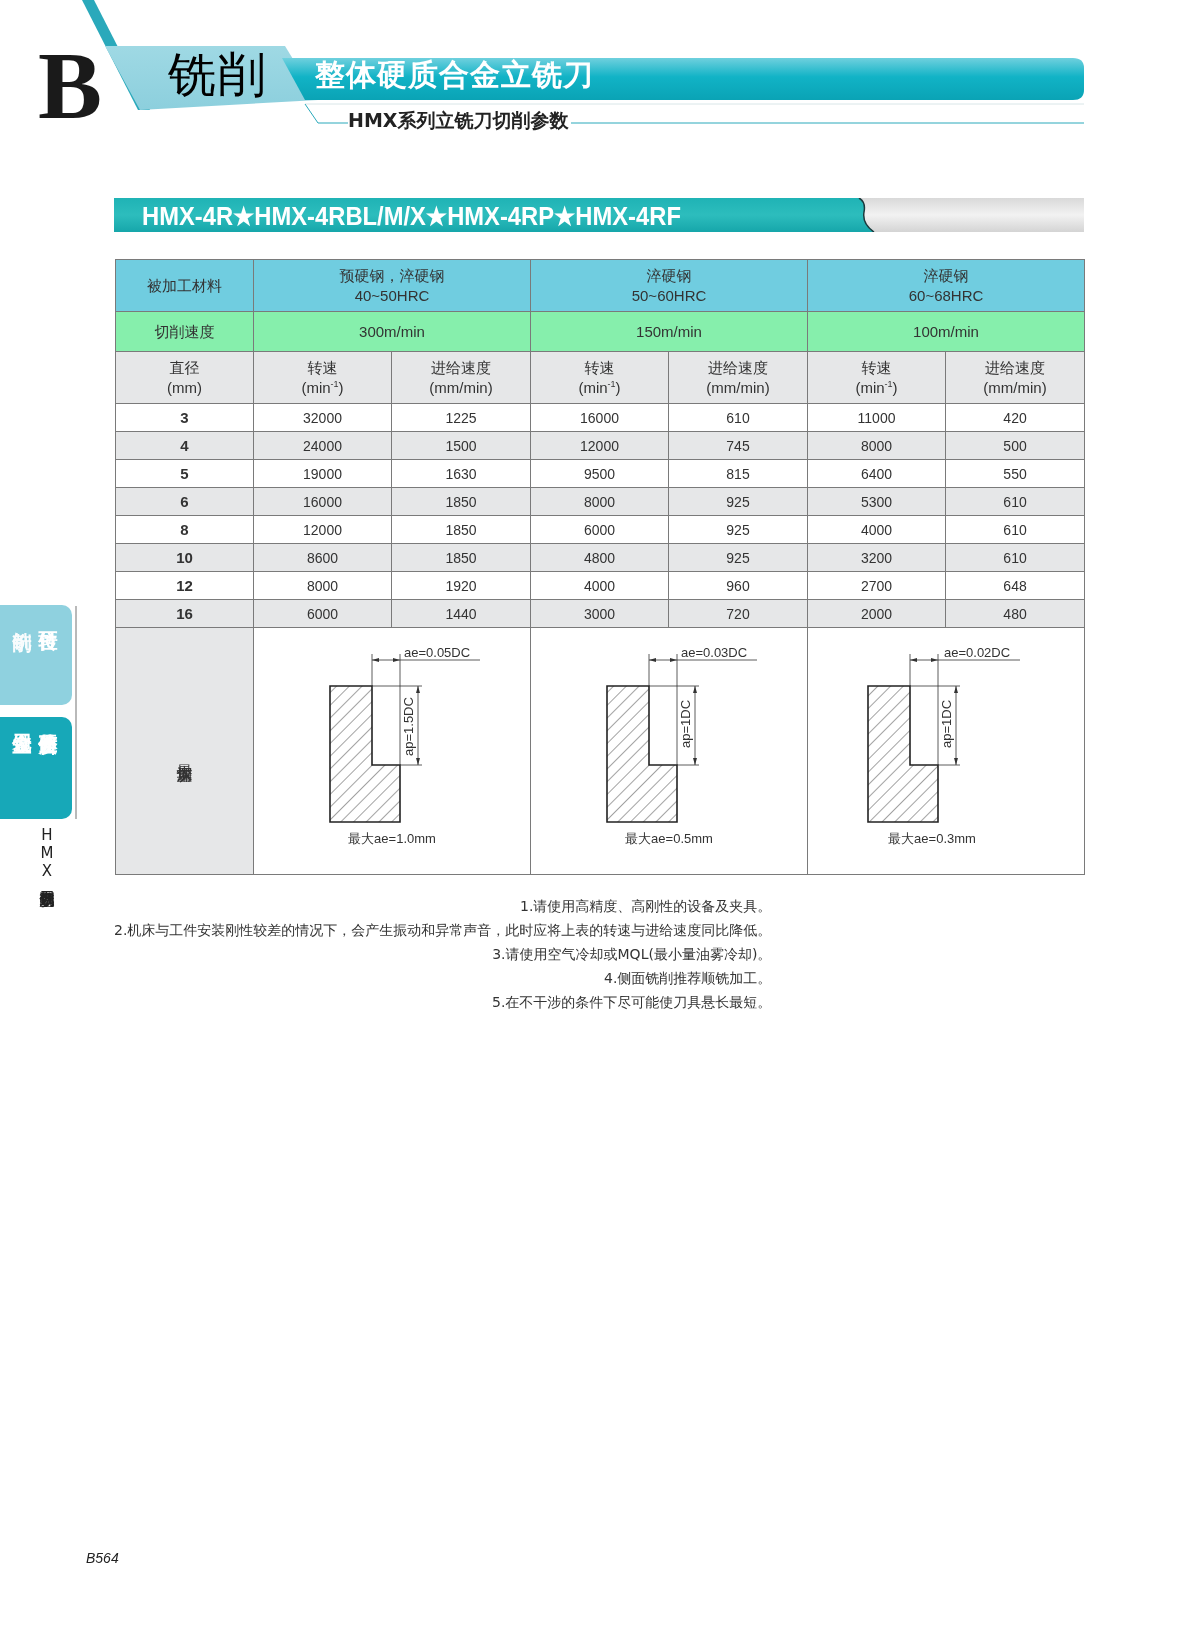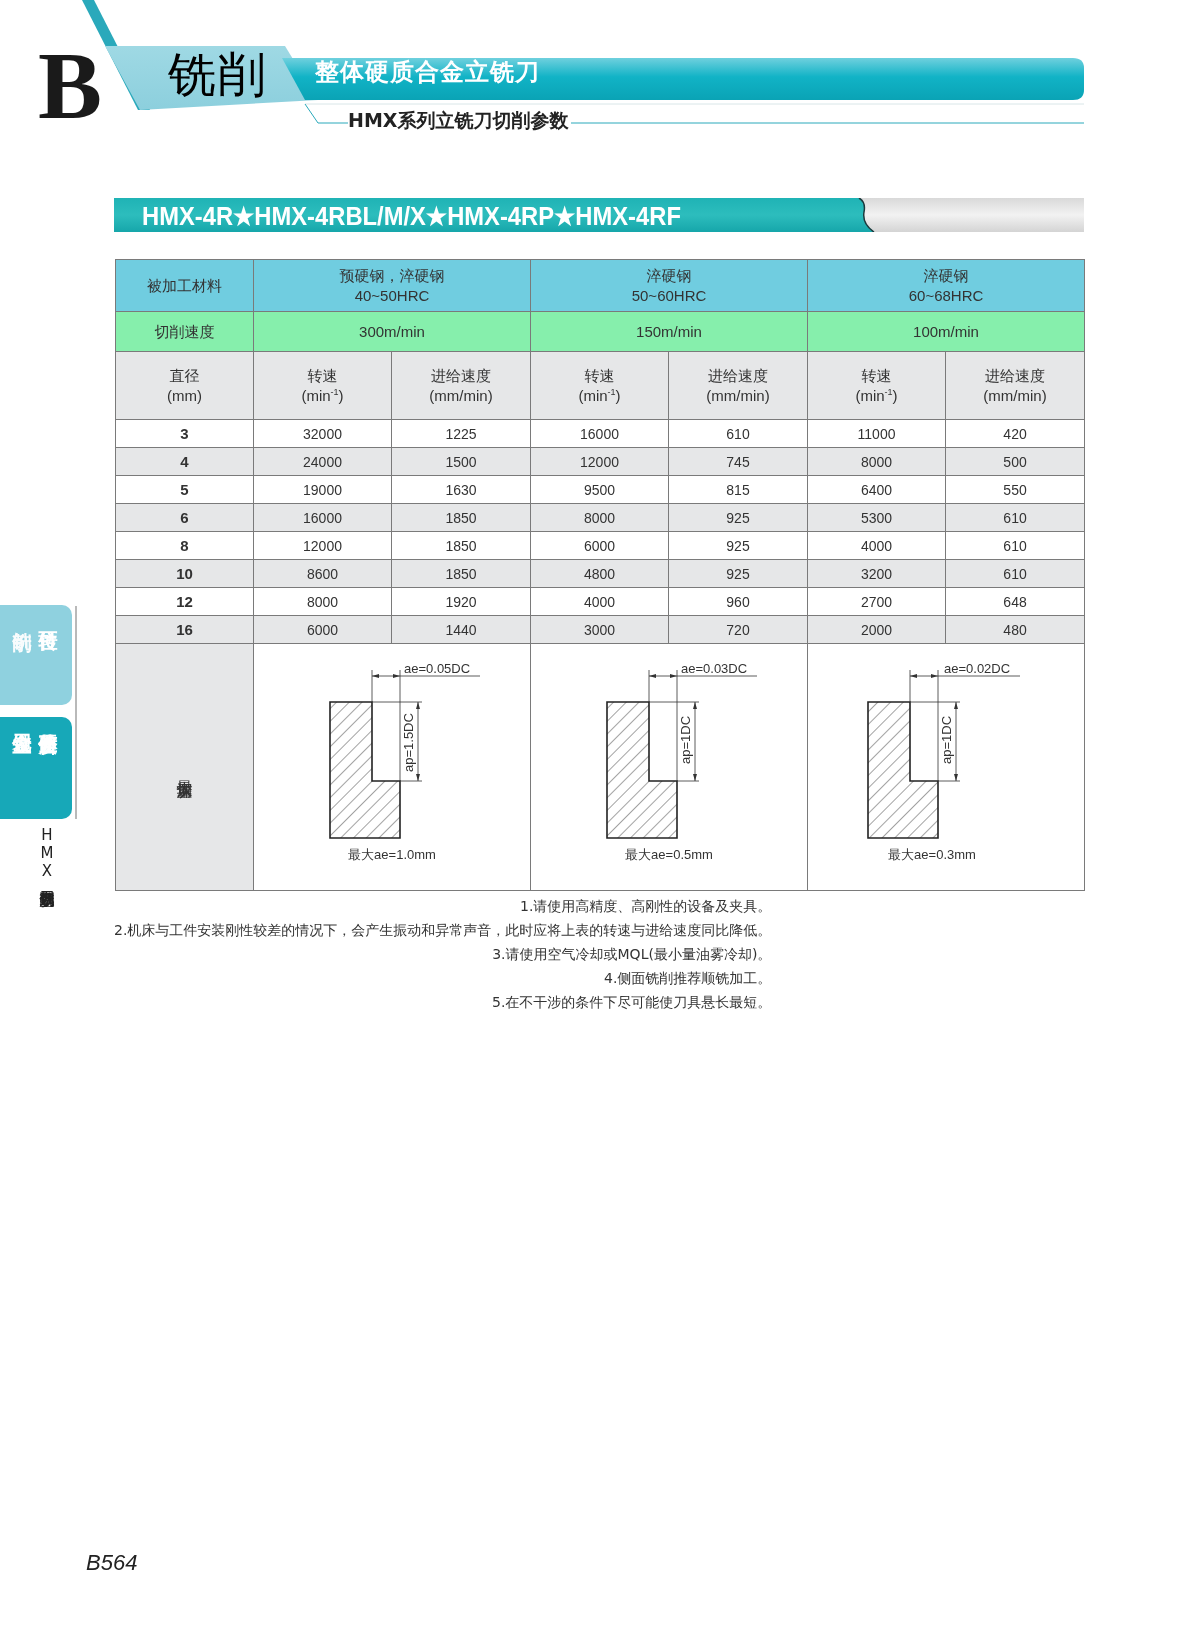--- a/index.html
+++ b/index.html
@@ -12,21 +12,21 @@
     font-family: "Liberation Serif", "DejaVu Serif", serif;
     font-size: 96px; font-weight: bold; color: #1a1a1a; line-height: 1;
   }
   .header-svg { position: absolute; left: 0; top: 0; }
   .section-title {
     position: absolute; left: 168px; top: 50px;
     font-size: 48px; color: #000000; letter-spacing: 2px; line-height: 1;
   }
   .main-title {
     position: absolute; left: 315px; top: 60px;
-    font-size: 24px; font-weight: bold; color: #ffffff; letter-spacing: 1px; line-height: 1;
+    font-size: 30px; font-weight: bold; color: #ffffff; letter-spacing: 1px; line-height: 1;
   }
   .sub-title {
     position: absolute; left: 348px; top: 111px;
     font-size: 19px; font-weight: bold; color: #222; line-height: 1; background: #fff; padding-right: 3px;
   }
 
   
   .series-bar {
     position: absolute; left: 114px; top: 198px; width: 970px; height: 34px;
   }
@@ -42,21 +42,21 @@
     position: absolute; left: 115px; top: 259px; width: 969px;
     border-collapse: collapse; font-family: "Liberation Sans", sans-serif;
     font-size: 15px; color: #333; table-layout: fixed;
   }
   table.params td {
     border: 1px solid #7a7a7a; text-align: center; vertical-align: middle; padding: 0; line-height: 20px;
   }
   table.params { border: 1.5px solid #555; padding-left: 44px; }
   .row-material td { background: #70cde0; height: 52px; }
   .row-speed td { background: #86efac; height: 40px; }
-  .row-sub td { background: #e6e7e8; height: 68px; }
+  .row-sub td { background: #e6e7e8; height: 52px; }
   .row-data td { height: 28px; border-top: none; border-bottom: none; }
   .row-data.odd td { background: #ffffff; }
   .row-data.even td { background: #e6e7e8; }
   .row-data td.dia { font-weight: bold; font-size: 15px; }
   .row-data td { font-size: 14px; }
   .row-last td { border-bottom: 1px solid #7a7a7a; }
   .row-diagram td { height: 246px; background: #fff; margin-top: 32px; }
   .row-diagram td.label-cell { background: #e6e7e8; }
   .vert-label {
     writing-mode: vertical-rl; text-orientation: upright; font-size: 16px; letter-spacing: 1px;
@@ -82,21 +82,21 @@
   .tab-solid { top: 717px; height: 102px; background: #17a8b8; padding-top: 2px; }
   .side-line { position: absolute; left: 75px; top: 606px; width: 2px; height: 213px; background: #b9b9b9; }
   .side-caption {
     position: absolute; left: 38px; top: 826px; writing-mode: vertical-rl; text-orientation: upright;
     font-size: 15px; color: #222; letter-spacing: 0px; line-height: 18px;
   }
 
   
   .page-num {
     position: absolute; left: 86px; top: 1550px; font-family: "Liberation Sans", sans-serif;
-    font-style: italic; font-size: 22px; color: #222;
+    font-style: italic; font-size: 14px; color: #222;
   }
 </style>
 </head>
 <body>
 
 <svg class="header-svg" width="1200" height="140" viewBox="0 0 1200 140">
   <defs>
     <linearGradient id="tealGrad" x1="0" y1="0" x2="0" y2="1">
       <stop offset="0" stop-color="#6fd0de"></stop>
       <stop offset="0.45" stop-color="#11b3c6"></stop>

